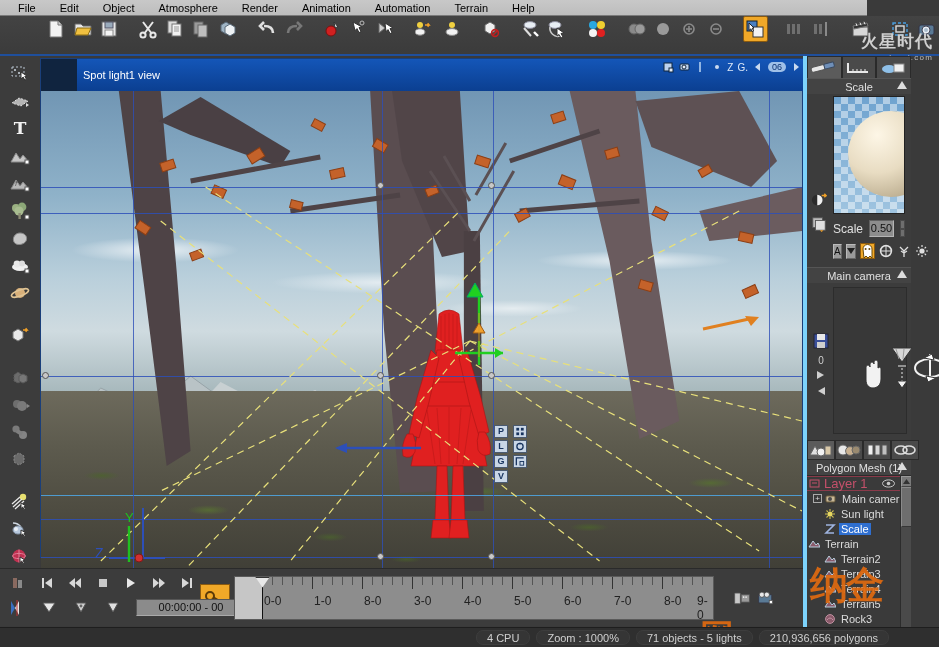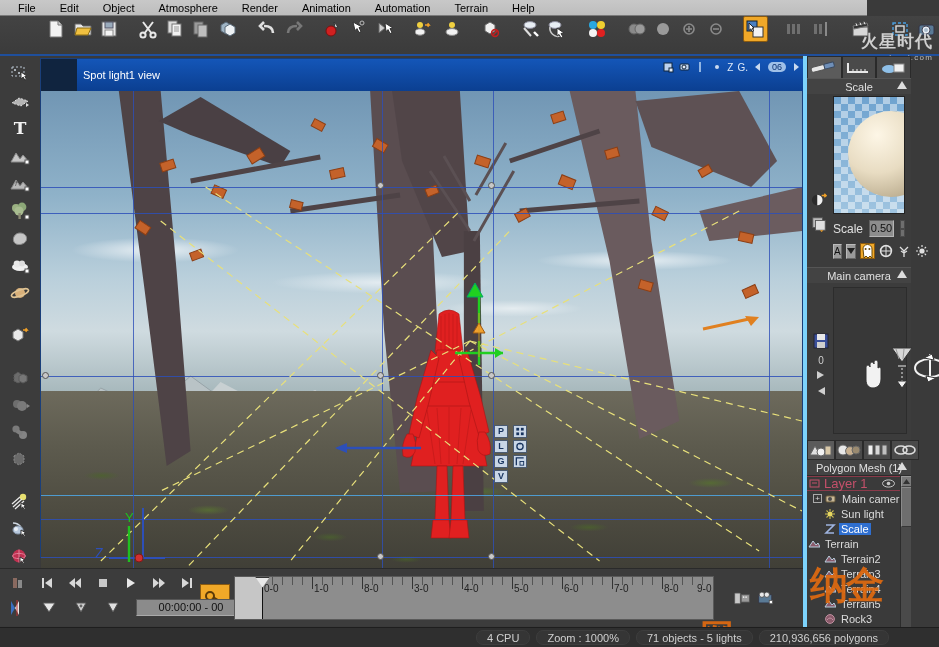--- a/index.html
+++ b/index.html
@@ -127,21 +127,21 @@
     width:30px; height:28px; background:#f0a828; border:1px solid #8a5a10;
     display:flex; align-items:center; justify-content:center;
   }
   #tl-ruler{
     position:relative; width:480px; height:44px; margin-left:4px;
     background:#8d8d8d; border:1px solid #5a5a5a; overflow:hidden;
   }
   #tl-ruler .startblk{ position:absolute; left:0; top:0; width:27px; height:100%; background:#c6c6c6;}
   #tl-ruler .tick{ position:absolute; top:0; width:1px; height:8px; background:#555;}
   #tl-ruler .tickmaj{ height:12px; background:#333;}
-  #tl-ruler .tlabel{ position:absolute; top:6px; font-size:10px; color:#222;}
+  #tl-ruler .tlabel{ position:absolute; top:17px; font-size:12px; color:#222;}
   #playhead{ position:absolute; top:0; width:1px; height:44px; background:#111;}
   #playhead .ph{ position:absolute; left:-7px; top:0; width:15px; height:11px;
     background:#e8e8e8; border:1px solid #333;
     clip-path:polygon(0 0,100% 0,50% 100%); }
   #tl-right{ width:80px; display:flex; align-items:center; justify-content:center; gap:6px; }
   
   #rightpanel{
     position:absolute; left:803px; top:56px; width:108px; height:571px;
     background:#3c3c3c; border-left:4px solid #7dd3fc;
   }

